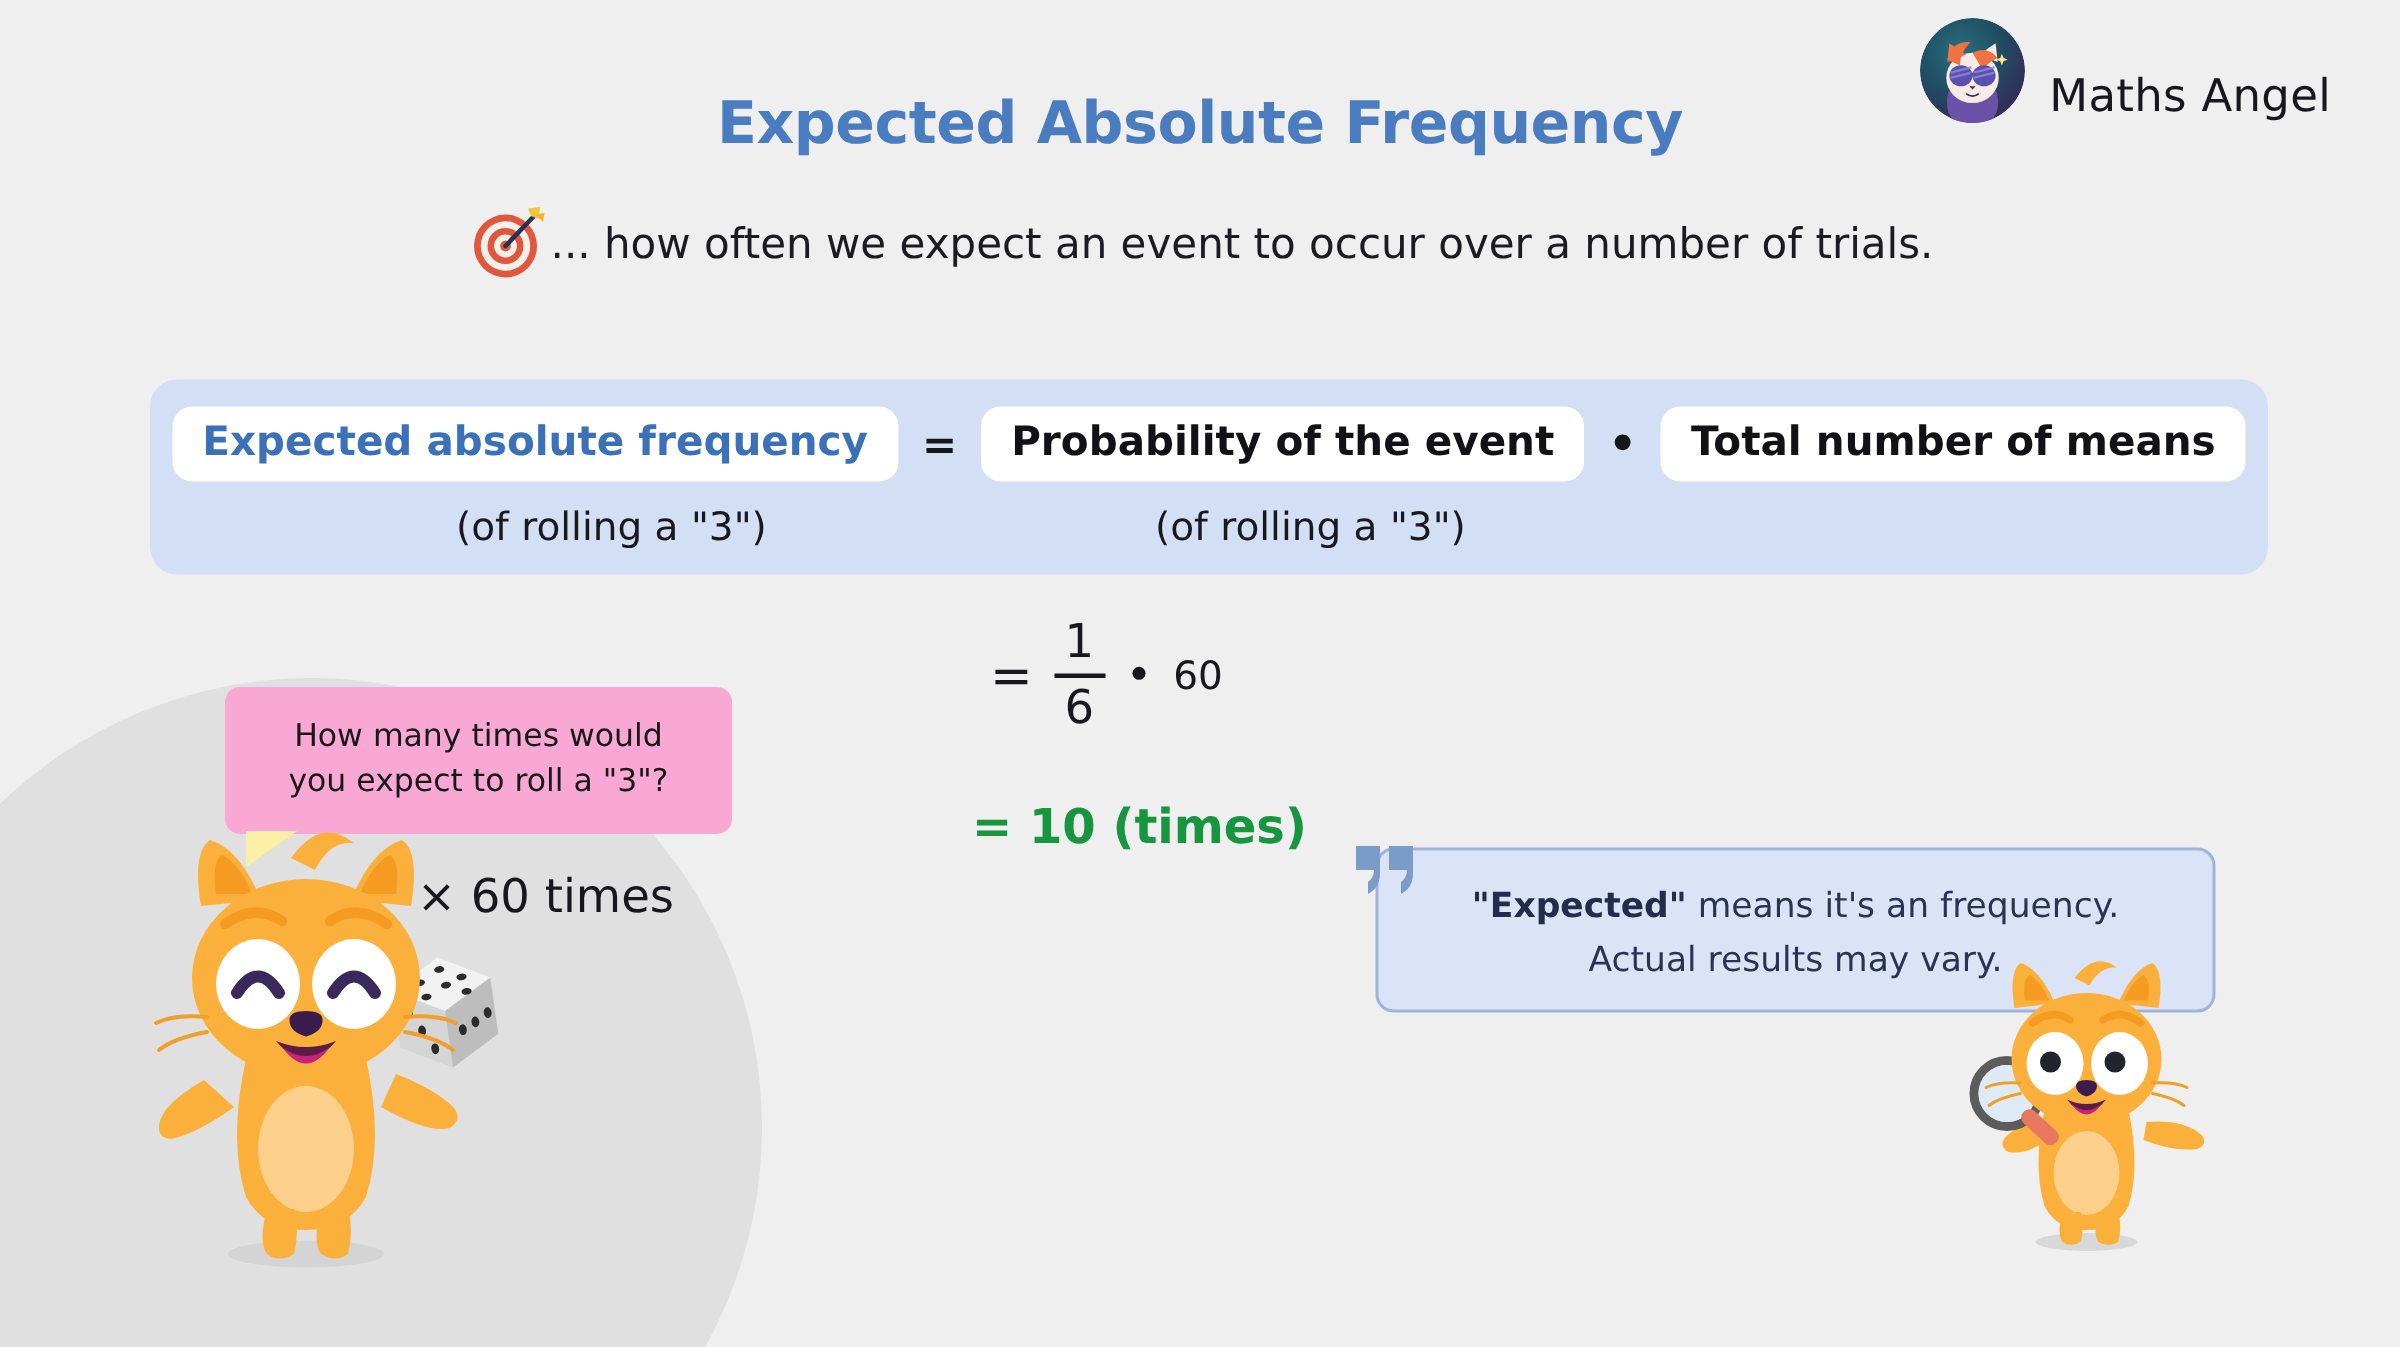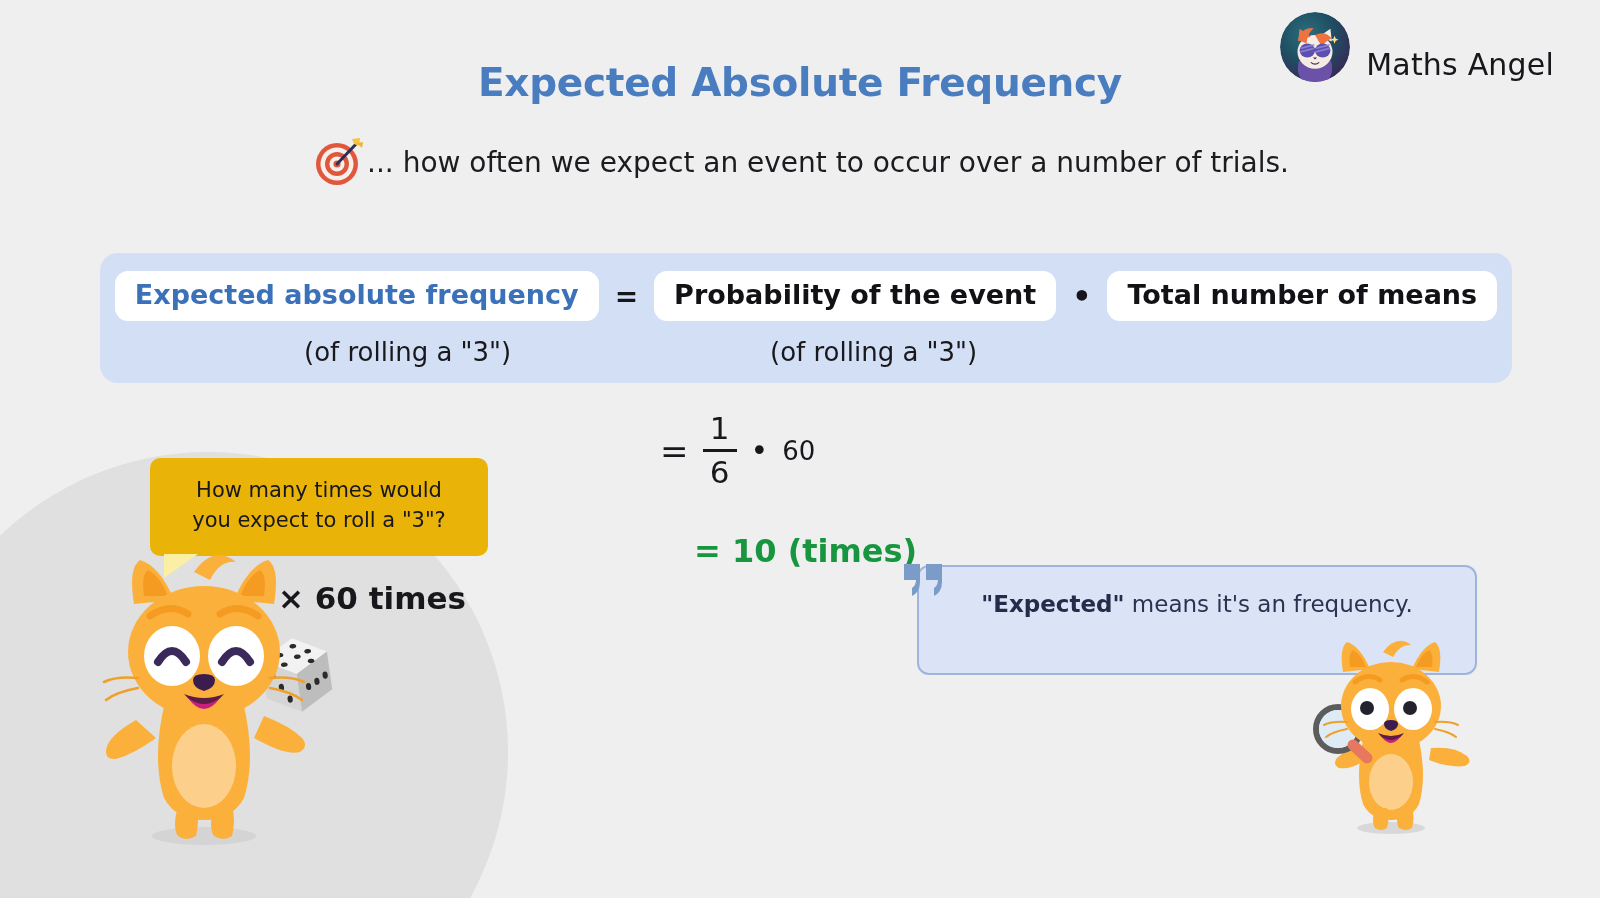--- a/index.html
+++ b/index.html
@@ -92,46 +92,46 @@
     display: inline-flex; flex-direction: column; align-items: center;
     font-family: "DejaVu Sans", sans-serif; font-size: 31px; color: #17171c;
     line-height: 1.08;
   }
   .fraction .num { padding: 0 6px 1px; }
   .fraction .bar { width: 34px; height: 3px; background: #17171c; margin: 3px 0; }
   .fraction .den { padding: 1px 6px 0; }
   .mid-dot { font-size: 30px; color: #17171c; line-height: 1; }
   .num-60 { font-family: "DejaVu Sans", sans-serif; font-size: 26px; color: #17171c; }
   .result {
-    position: absolute; left: 694px; top: 532px;
+    position: absolute; left: 648px; top: 532px;
     font-family: "DejaVu Sans", sans-serif;
     font-size: 32px; font-weight: 700; color: #17953f; white-space: nowrap;
   }
 
   
   .bubble-yellow {
     position: absolute; left: 150px; top: 458px;
     width: 338px; padding: 18px 22px 20px;
-    background: #eab308; border-radius: 10px;
+    background: #f9a8d4; border-radius: 10px;
     font-family: "DejaVu Sans", sans-serif;
     font-size: 21px; color: #17171c; text-align: center; line-height: 1.42;
   }
   .bubble-yellow::after {
     content: ""; position: absolute; left: 14px; bottom: -22px;
     width: 0; height: 0;
     border-left: 0 solid transparent;
     border-right: 34px solid transparent;
     border-top: 24px solid #fbeea5;
   }
 
   
   .x60 {
     position: absolute; left: 278px; top: 580px;
     font-family: "DejaVu Sans", sans-serif;
-    font-size: 31px; font-weight: 700; color: #17171c; white-space: nowrap;
+    font-size: 31px; font-weight: 400; color: #17171c; white-space: nowrap;
   }
 
   
   .note-box {
     position: absolute; left: 917px; top: 565px;
     width: 560px; height: 110px;
     background: #dbe4f7; border: 2px solid #9fb4da; border-radius: 12px;
   }
   .note-text {
     position: absolute; left: 0; right: 0; top: 20px;
@@ -309,20 +309,21 @@
         <path d="M62 140 q-22 4 -32 12"></path>
         <path d="M194 130 q22 -2 34 4"></path>
         <path d="M194 140 q22 4 32 12"></path>
       </g>
     </svg>
   </span>
 
   <div class="note-box">
     <div class="note-text">
       <b>"Expected"</b><span> means it's an frequency.</span><br>
+      <span>Actual results may vary.</span>
     </div>
   </div>
   <span class="quote-mark">
     <svg viewBox="0 0 46 40" width="46" height="40">
       <path d="M4 4 h16 v18 q0 10 -8 14 v-8 q4 -3 4 -8 h-12z" fill="#7b9cc9"></path>
       <path d="M26 4 h16 v18 q0 10 -8 14 v-8 q4 -3 4 -8 h-12z" fill="#7b9cc9"></path>
     </svg>
   </span>
 
   <span class="cat-right">

